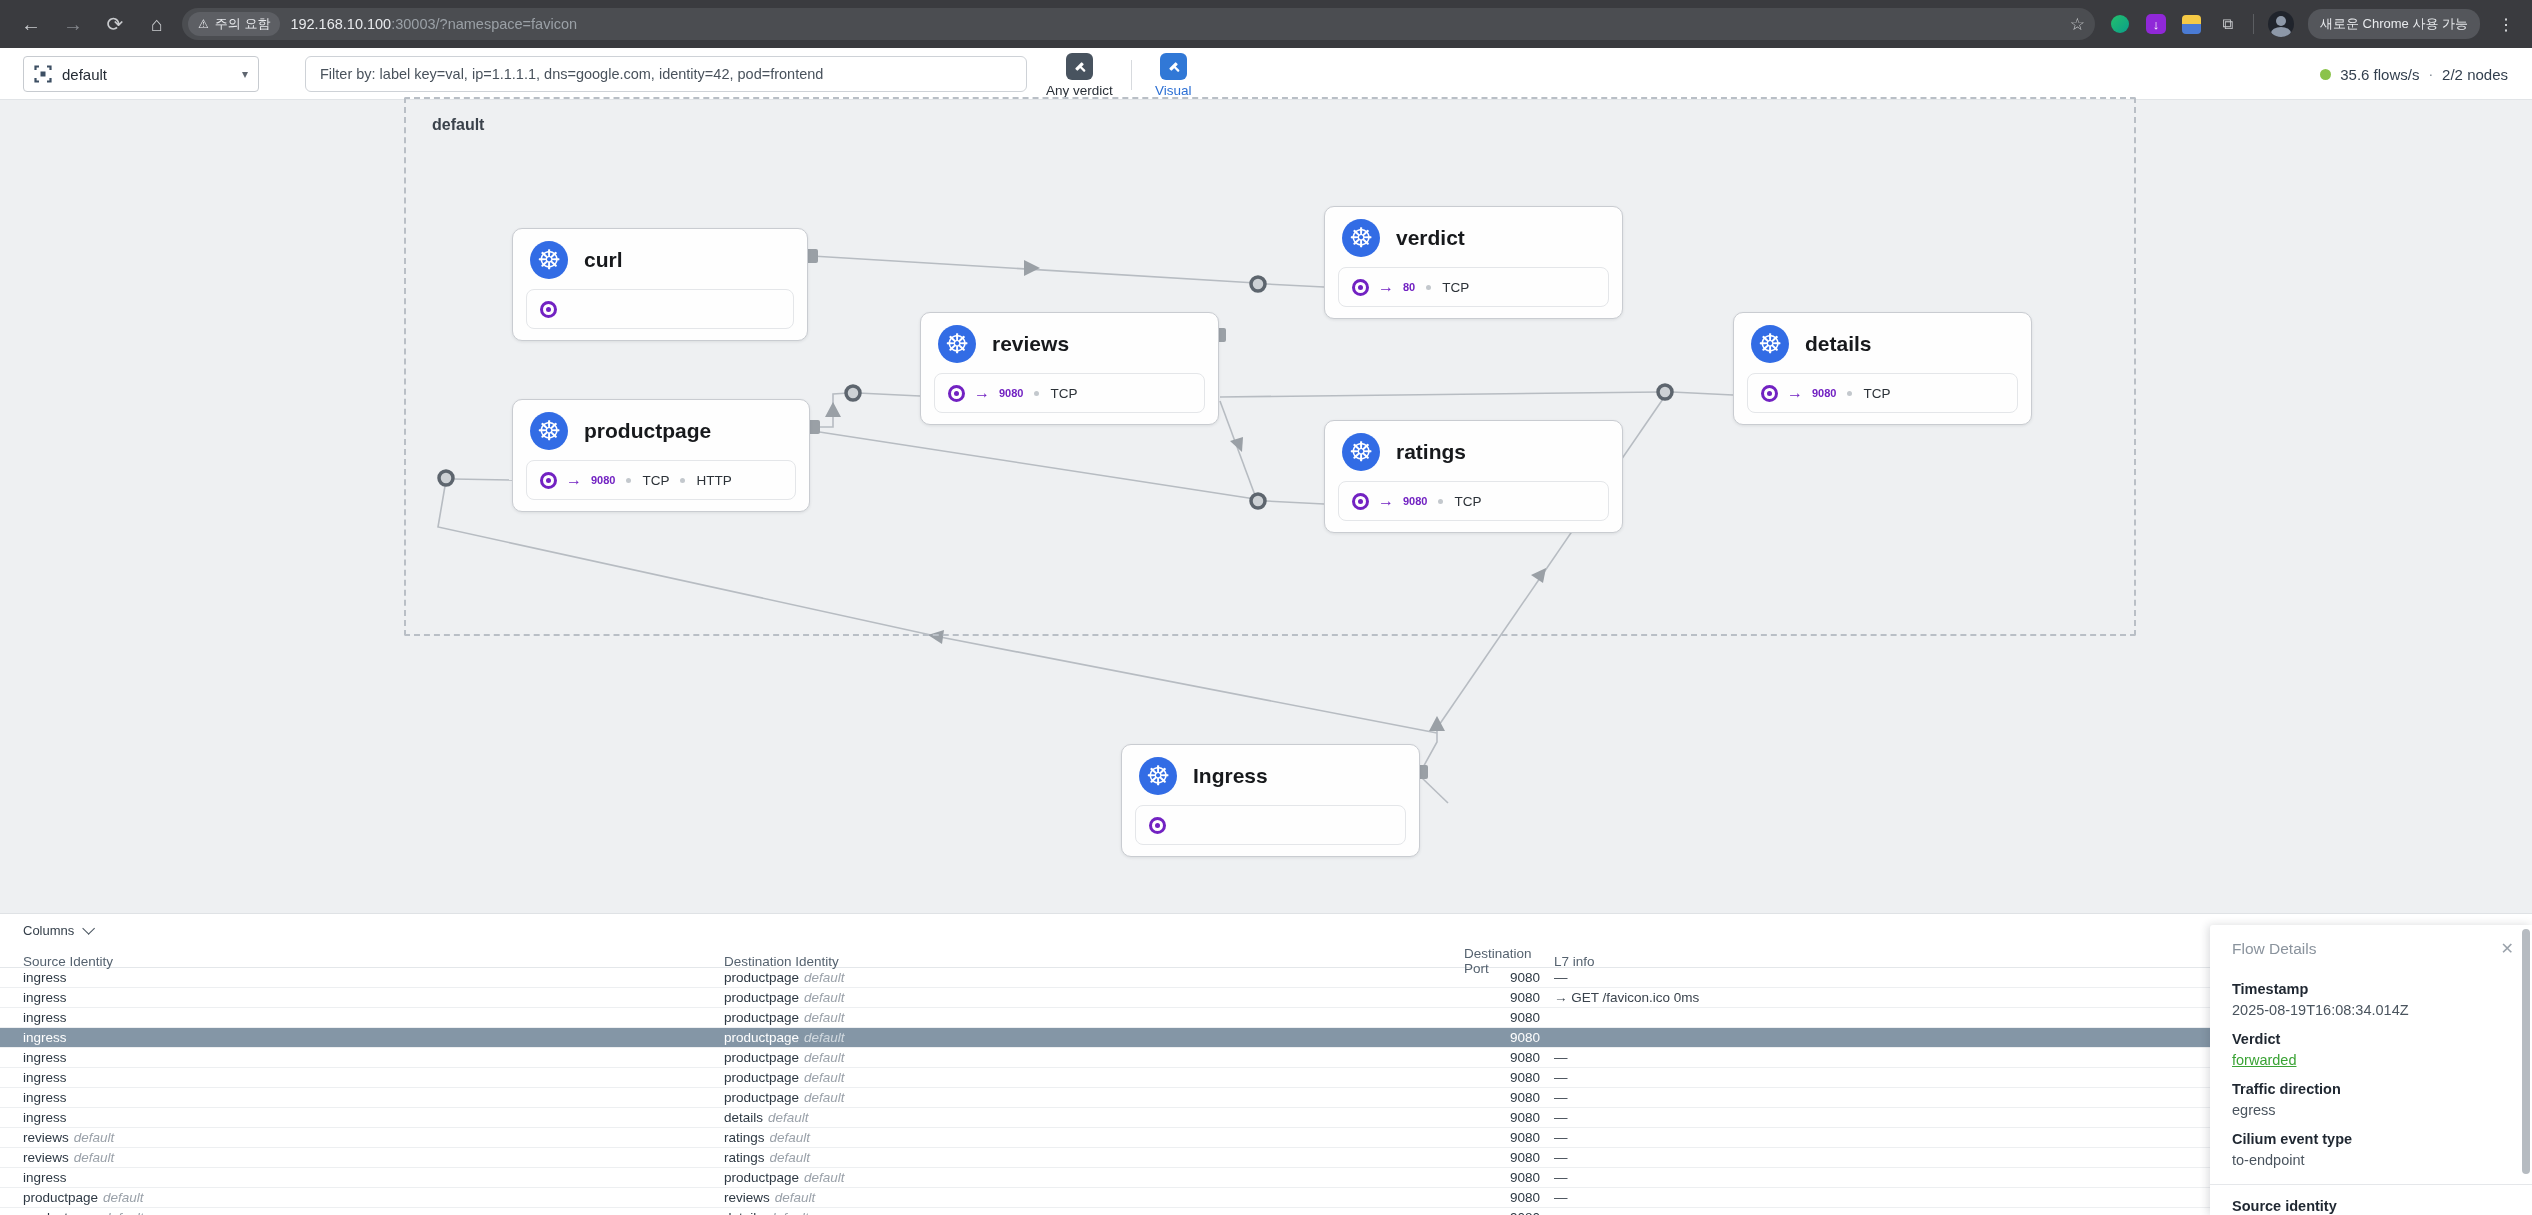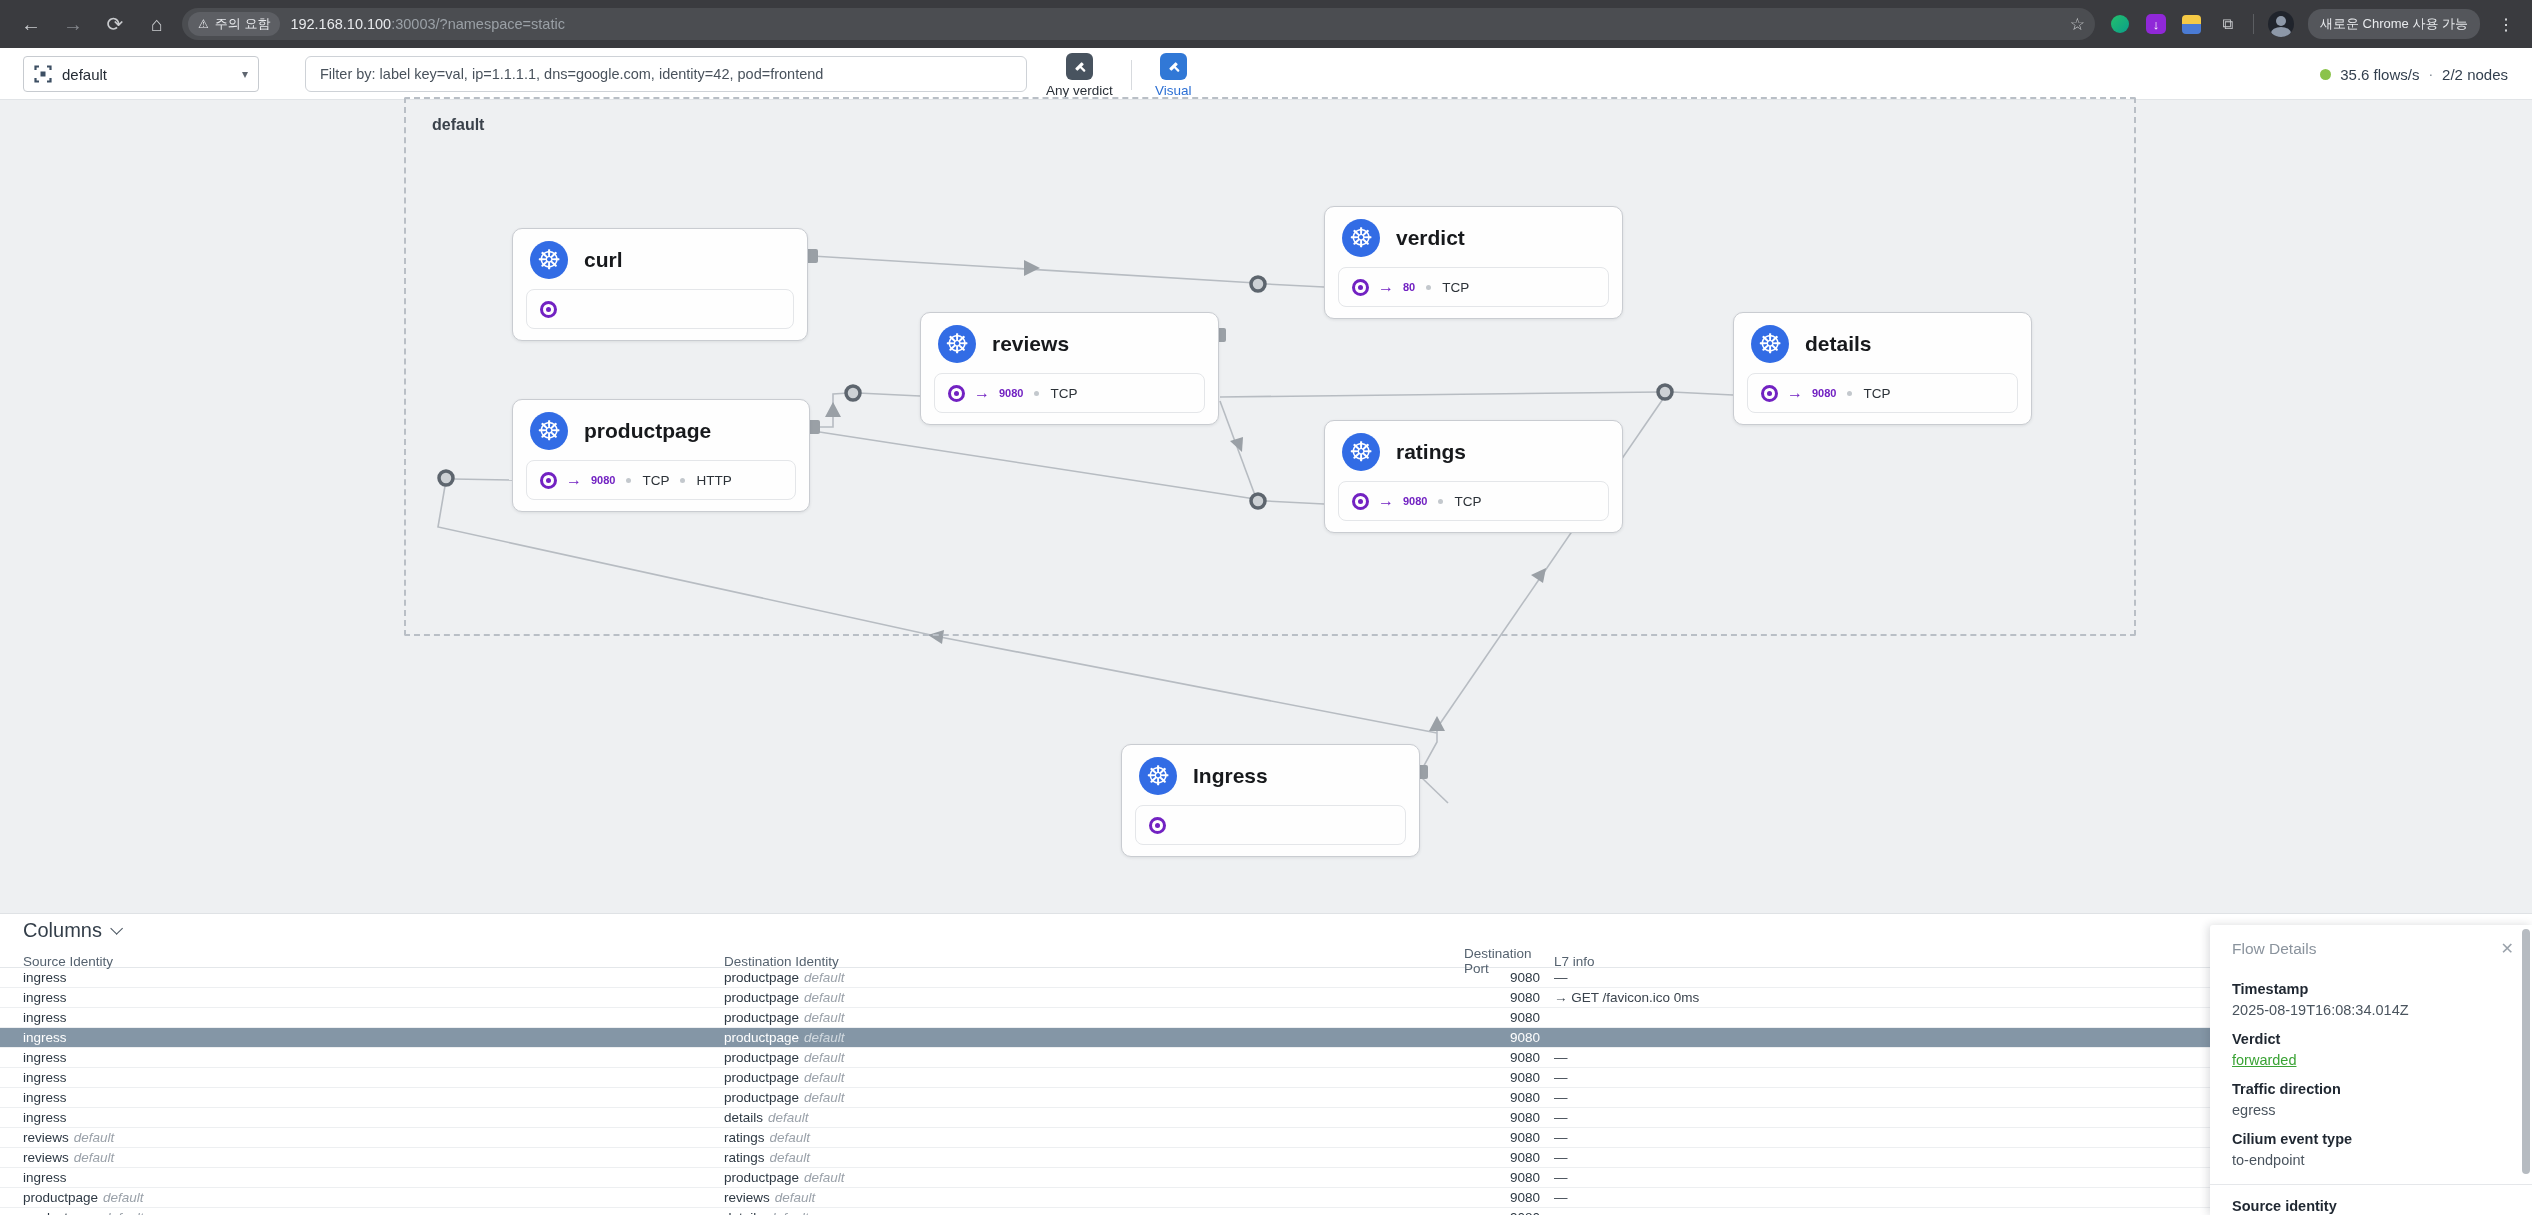--- a/index.html
+++ b/index.html
@@ -59,21 +59,21 @@
   .node-ports { margin-top:9px; height:40px; border:1px solid #e4e6e9; border-radius:8px; display:flex; align-items:center; gap:9px; padding:0 13px; }
   .target-icon { width:17px; height:17px; border:3px solid var(--purple); border-radius:50%; position:relative; flex:0 0 auto; }
   .target-icon i { position:absolute; left:50%; top:50%; width:5px; height:5px; margin:-2.5px 0 0 -2.5px; border-radius:50%; background:var(--purple); }
   .port-arrow { color:var(--purple); font-size:16px; font-weight:bold; }
   .port-num { color:var(--purple); font-size:11px; font-weight:bold; }
   .sep-dot { width:5px; height:5px; border-radius:50%; background:#c3c8cd; margin:0 2px; }
   .proto { font-size:13.5px; color:#2c3238; }
 
   
   .table-section { position:absolute; left:0; top:913px; width:2532px; height:302px; background:#fff; border-top:1px solid #dfe2e5; }
-  .columns-bar { height:32px; display:flex; align-items:center; gap:8px; padding-left:23px; font-size:20px; color:#333e49; cursor:pointer; }
+  .columns-bar { height:32px; display:flex; align-items:center; gap:8px; padding-left:23px; font-size:13px; color:#333e49; cursor:pointer; }
   .chev { width:9px; height:9px; border-right:1.8px solid #4a5560; border-bottom:1.8px solid #4a5560; transform:rotate(45deg) translateY(-3px); }
   .t-grid { display:grid; grid-template-columns:701px 740px 76px 1fr; align-items:center; }
   .t-head { height:22px; font-size:13.5px; color:#55626f; border-bottom:1px solid #e4e7ea; padding-left:23px; }
   .t-head .th-port { }
   .t-head .th-l7 { padding-left:14px; }
   .t-row { height:20px; font-size:13.5px; color:#2e3944; border-bottom:1px solid #edeff1; padding-left:23px; cursor:pointer; }
   .t-row .c-port { text-align:right; }
   .t-row .c-l7 { padding-left:14px; color:#3a434d; }
   .t-row .ns { font-style:italic; color:#9aa1a9; margin-left:5px; }
   .t-row.selected { background:#8496a6; color:#fff; }
@@ -99,21 +99,21 @@
 <header class="chrome">
   <span class="nav-ic">←</span>
   <span class="nav-ic dim">→</span>
   <span class="nav-ic">⟳</span>
   <span class="nav-ic">⌂</span>
   <div class="omnibox">
     <span class="warn-chip">
       <span class="warn-tri">⚠</span>
       <span>주의 요함</span>
     </span>
-    <span class="url"><b style="font-weight:normal;color:#e8eaed;">192.168.10.100</b><span class="rest">:30003/?namespace=static</span></span>
+    <span class="url"><b style="font-weight:normal;color:#e8eaed;">192.168.10.100</b><span class="rest">:30003/?namespace=favicon</span></span>
     <span class="omni-star">☆</span>
   </div>
   <div class="ext-row">
     <span class="ext">
         <span class="ext-green"></span>
       </span>
     <span class="ext">
         <span class="ext-purple">↓</span>
       </span>
     <span class="ext">

